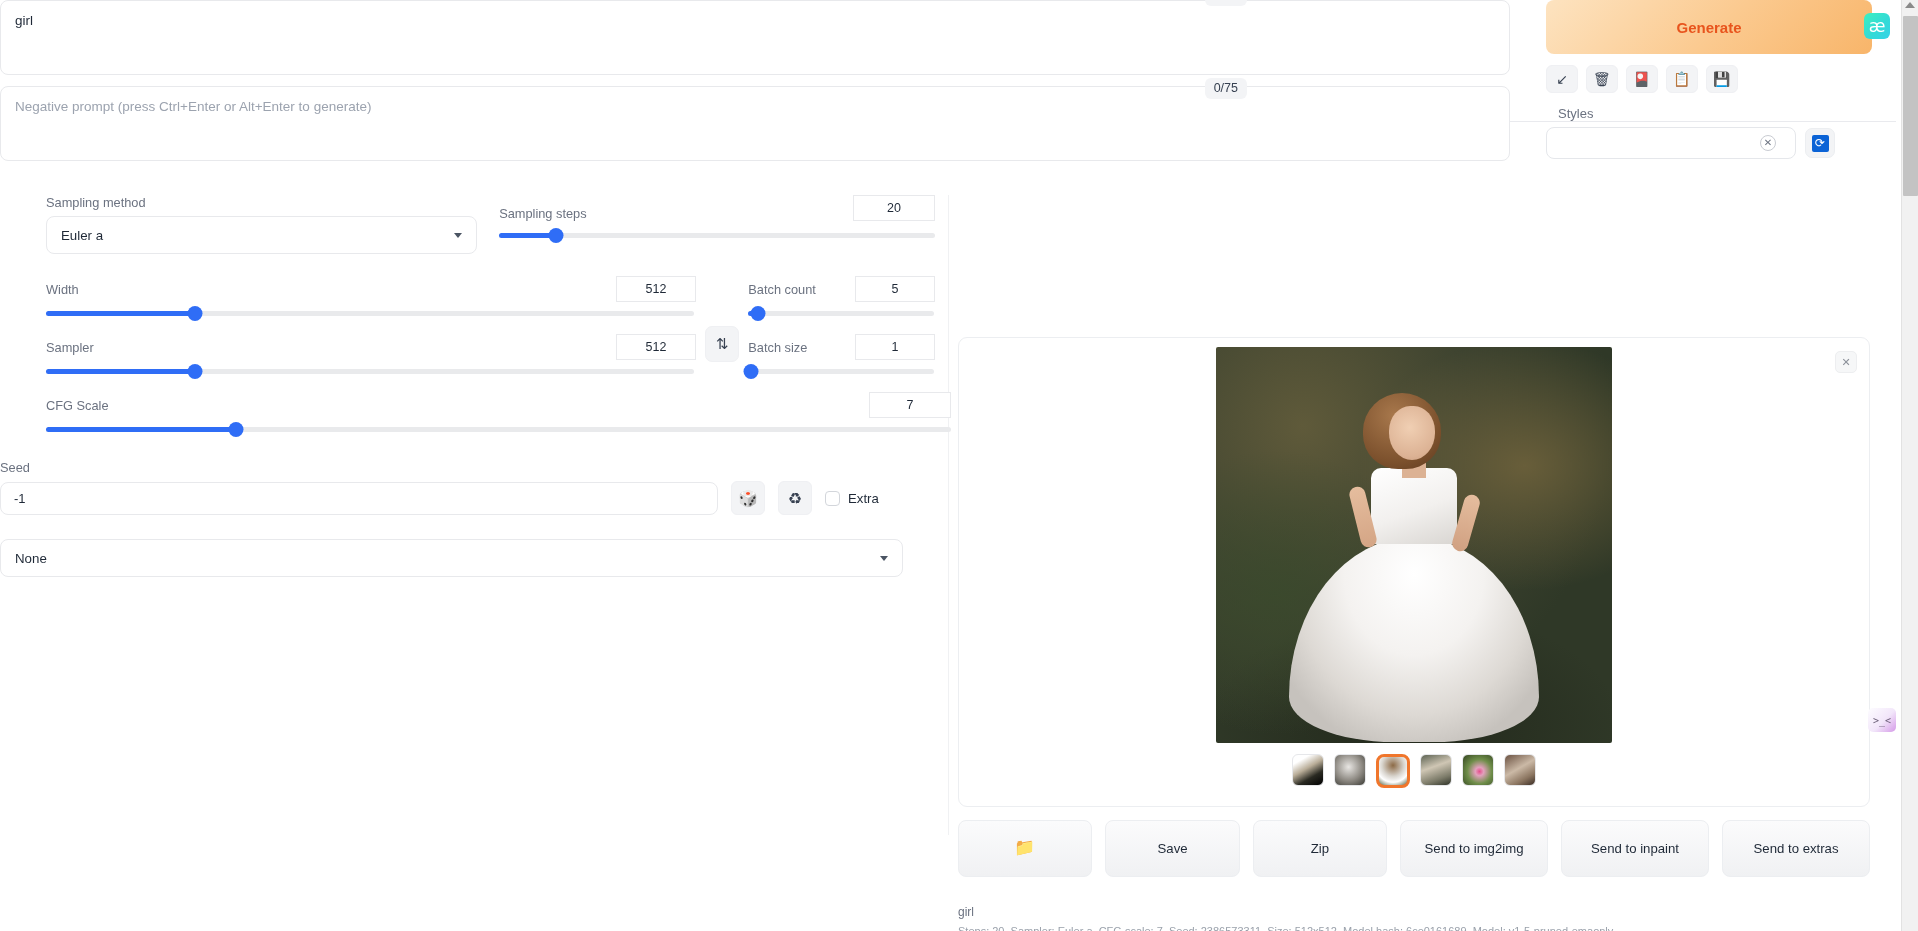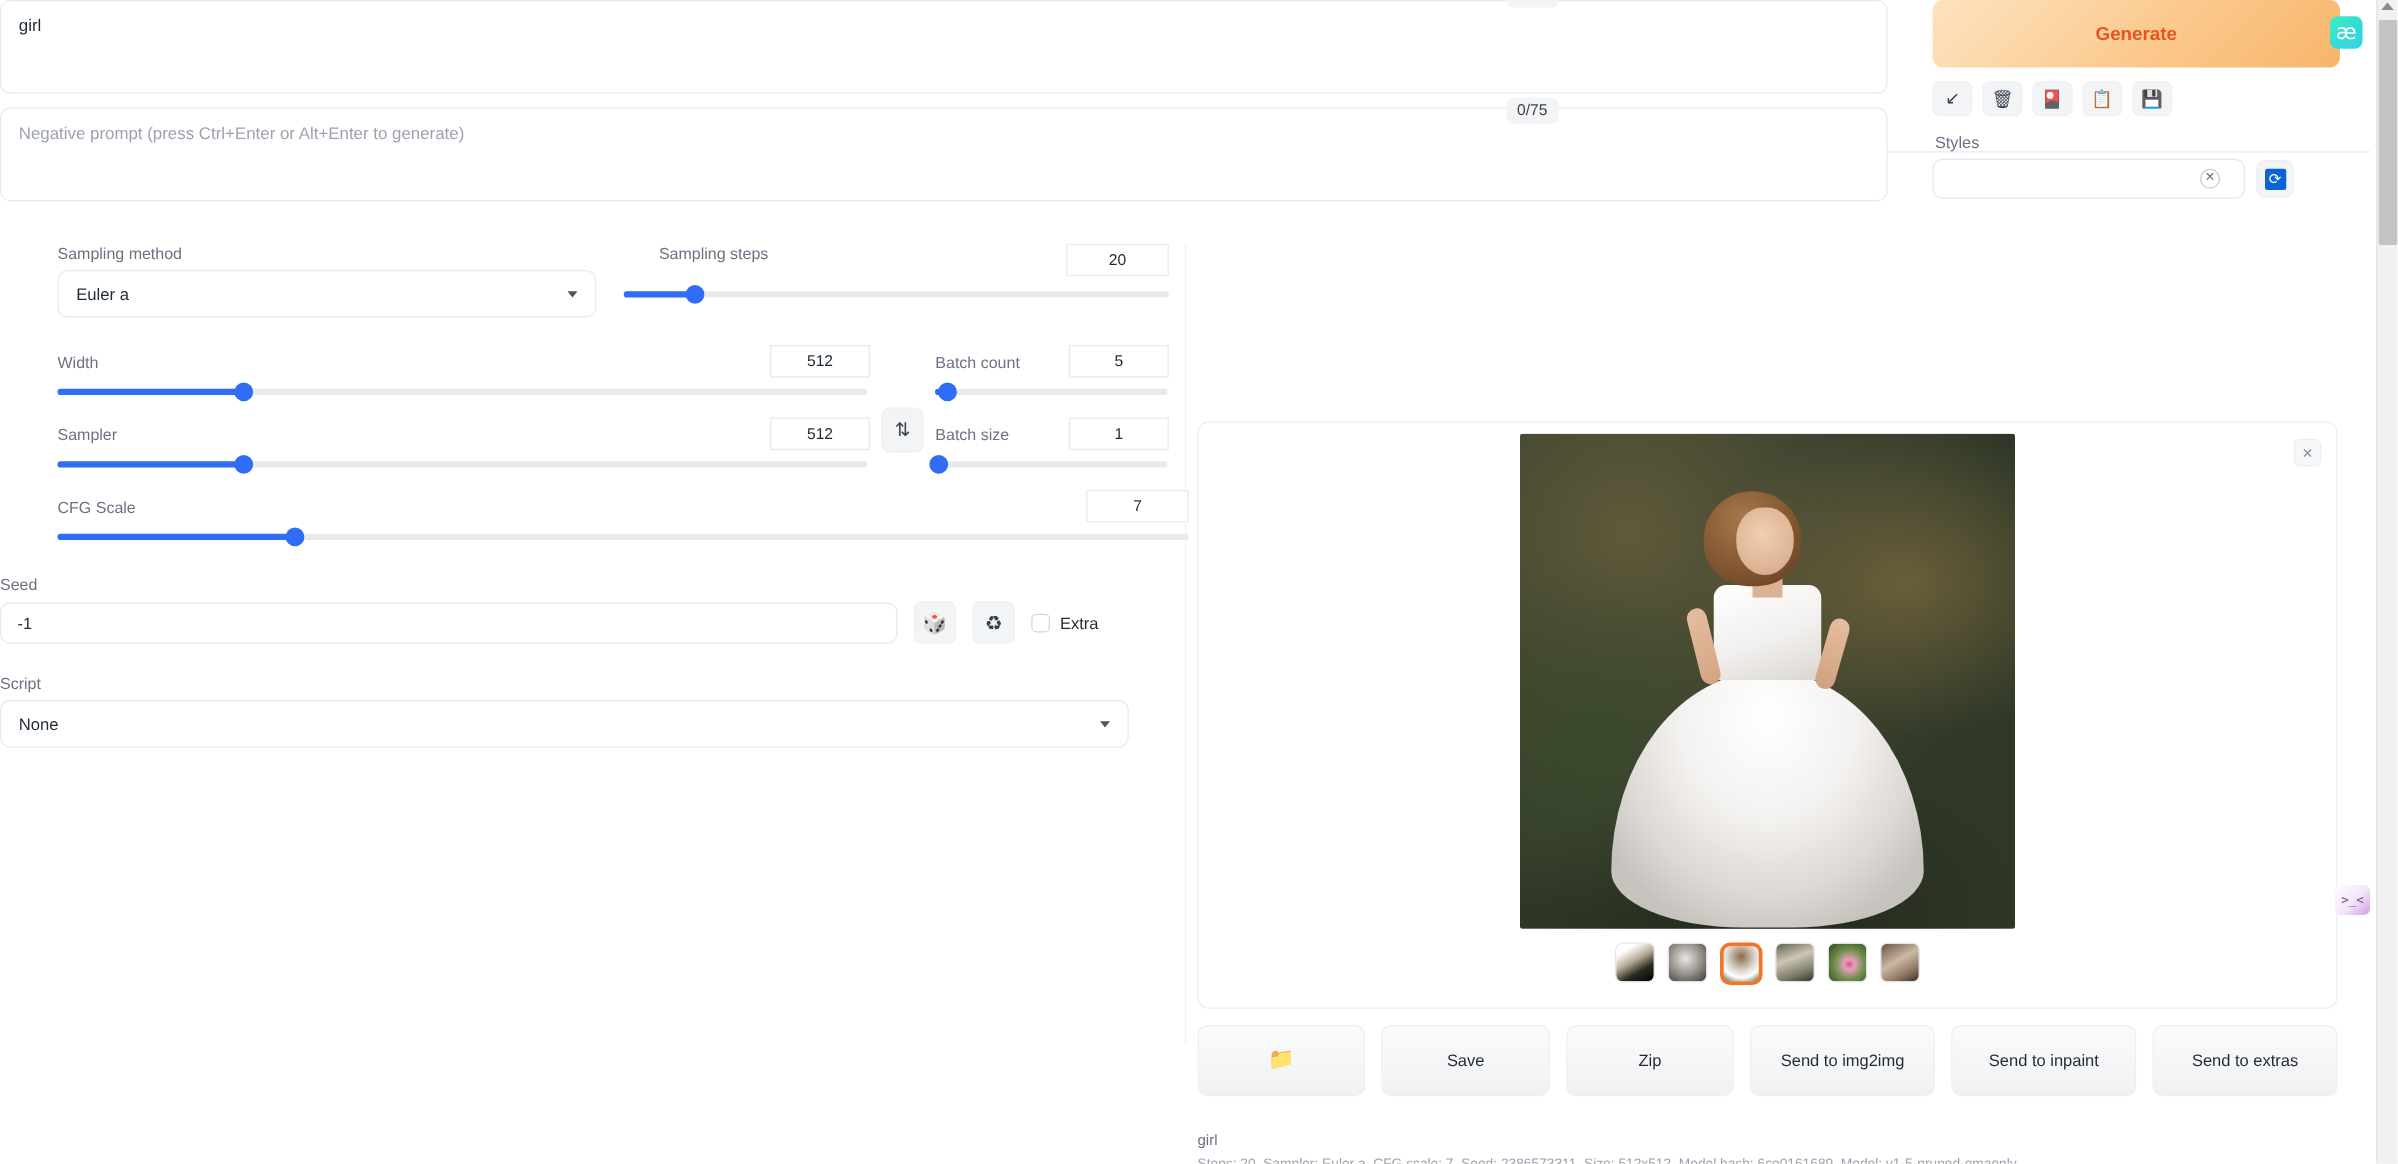--- a/index.html
+++ b/index.html
@@ -141,21 +141,21 @@
     display: flex; align-items: center; justify-content: center;
     border: none;
   }
   .tool-row { display: flex; gap: 8px; margin-top: 11px; }
   .tool-btn {
     width: 32px; height: 28px; border-radius: 6px;
     background: #f3f4f6; border: 1px solid #eff0f3;
     display: flex; align-items: center; justify-content: center;
     font-size: 14px; font-family: "DejaVu Sans", sans-serif;
   }
-  .styles-label { font-size: 13px; color: #6b7280; margin: 13px 0 6px 2px; }
+  .styles-label { font-size: 13px; color: #6b7280; margin: 13px 0 6px 12px; }
   .styles-row { display: flex; align-items: center; gap: 9px; }
   .styles-select {
     width: 250px; height: 32px; border: 1px solid #e5e7eb;
     border-radius: 8px; background: #fff;
     display: flex; align-items: center; justify-content: flex-end;
     padding-right: 10px; gap: 9px;
   }
   .clear-x {
     width: 16px; height: 16px; border-radius: 50%;
     border: 1px solid #c9ccd2; color: #6b7280;
@@ -426,21 +426,21 @@
 
       <div class="row">
         <div style="width:455px;">
           <div class="lbl">Sampling method</div>
           <div class="sel-box">
             <span>Euler a</span>
             <span class="caret"></span>
           </div>
         </div>
         <div style="width:460px; margin-left:22px;">
-          <div style="display:flex; align-items:flex-start;margin-left:28px;">
+          <div style="display:flex; align-items:flex-end;">
             <div class="lbl" style="margin-bottom:0;">Sampling steps</div>
             <div class="num-box" style="margin-left:auto; width:82px;">20</div>
           </div>
           <div class="slider-track" style="margin-top:12px;">
             <div class="slider-fill" style="width:13%;"></div>
             <div class="slider-knob" style="left:13%;"></div>
           </div>
         </div>
       </div>
 
@@ -508,21 +508,20 @@
           <div class="tool-btn" style="width:34px; height:34px; font-size:16px;">🎲</div>
           <div class="tool-btn" style="width:34px; height:34px; font-size:16px;">♻</div>
           <div class="chk-row" style="">
             <span class="chk"></span>
             <span class="chk-lbl">Extra</span>
           </div>
         </div>
       </div>
 
       <div style="margin-top:24px; width:903px;">
-        <div class="lbl">Script</div>
         <div class="sel-box">
           <span>None</span>
           <span class="caret"></span>
         </div>
       </div>
     </div>
 
     <div class="output">
       <div class="close-x">✕</div>
       <div class="preview-wrap">

